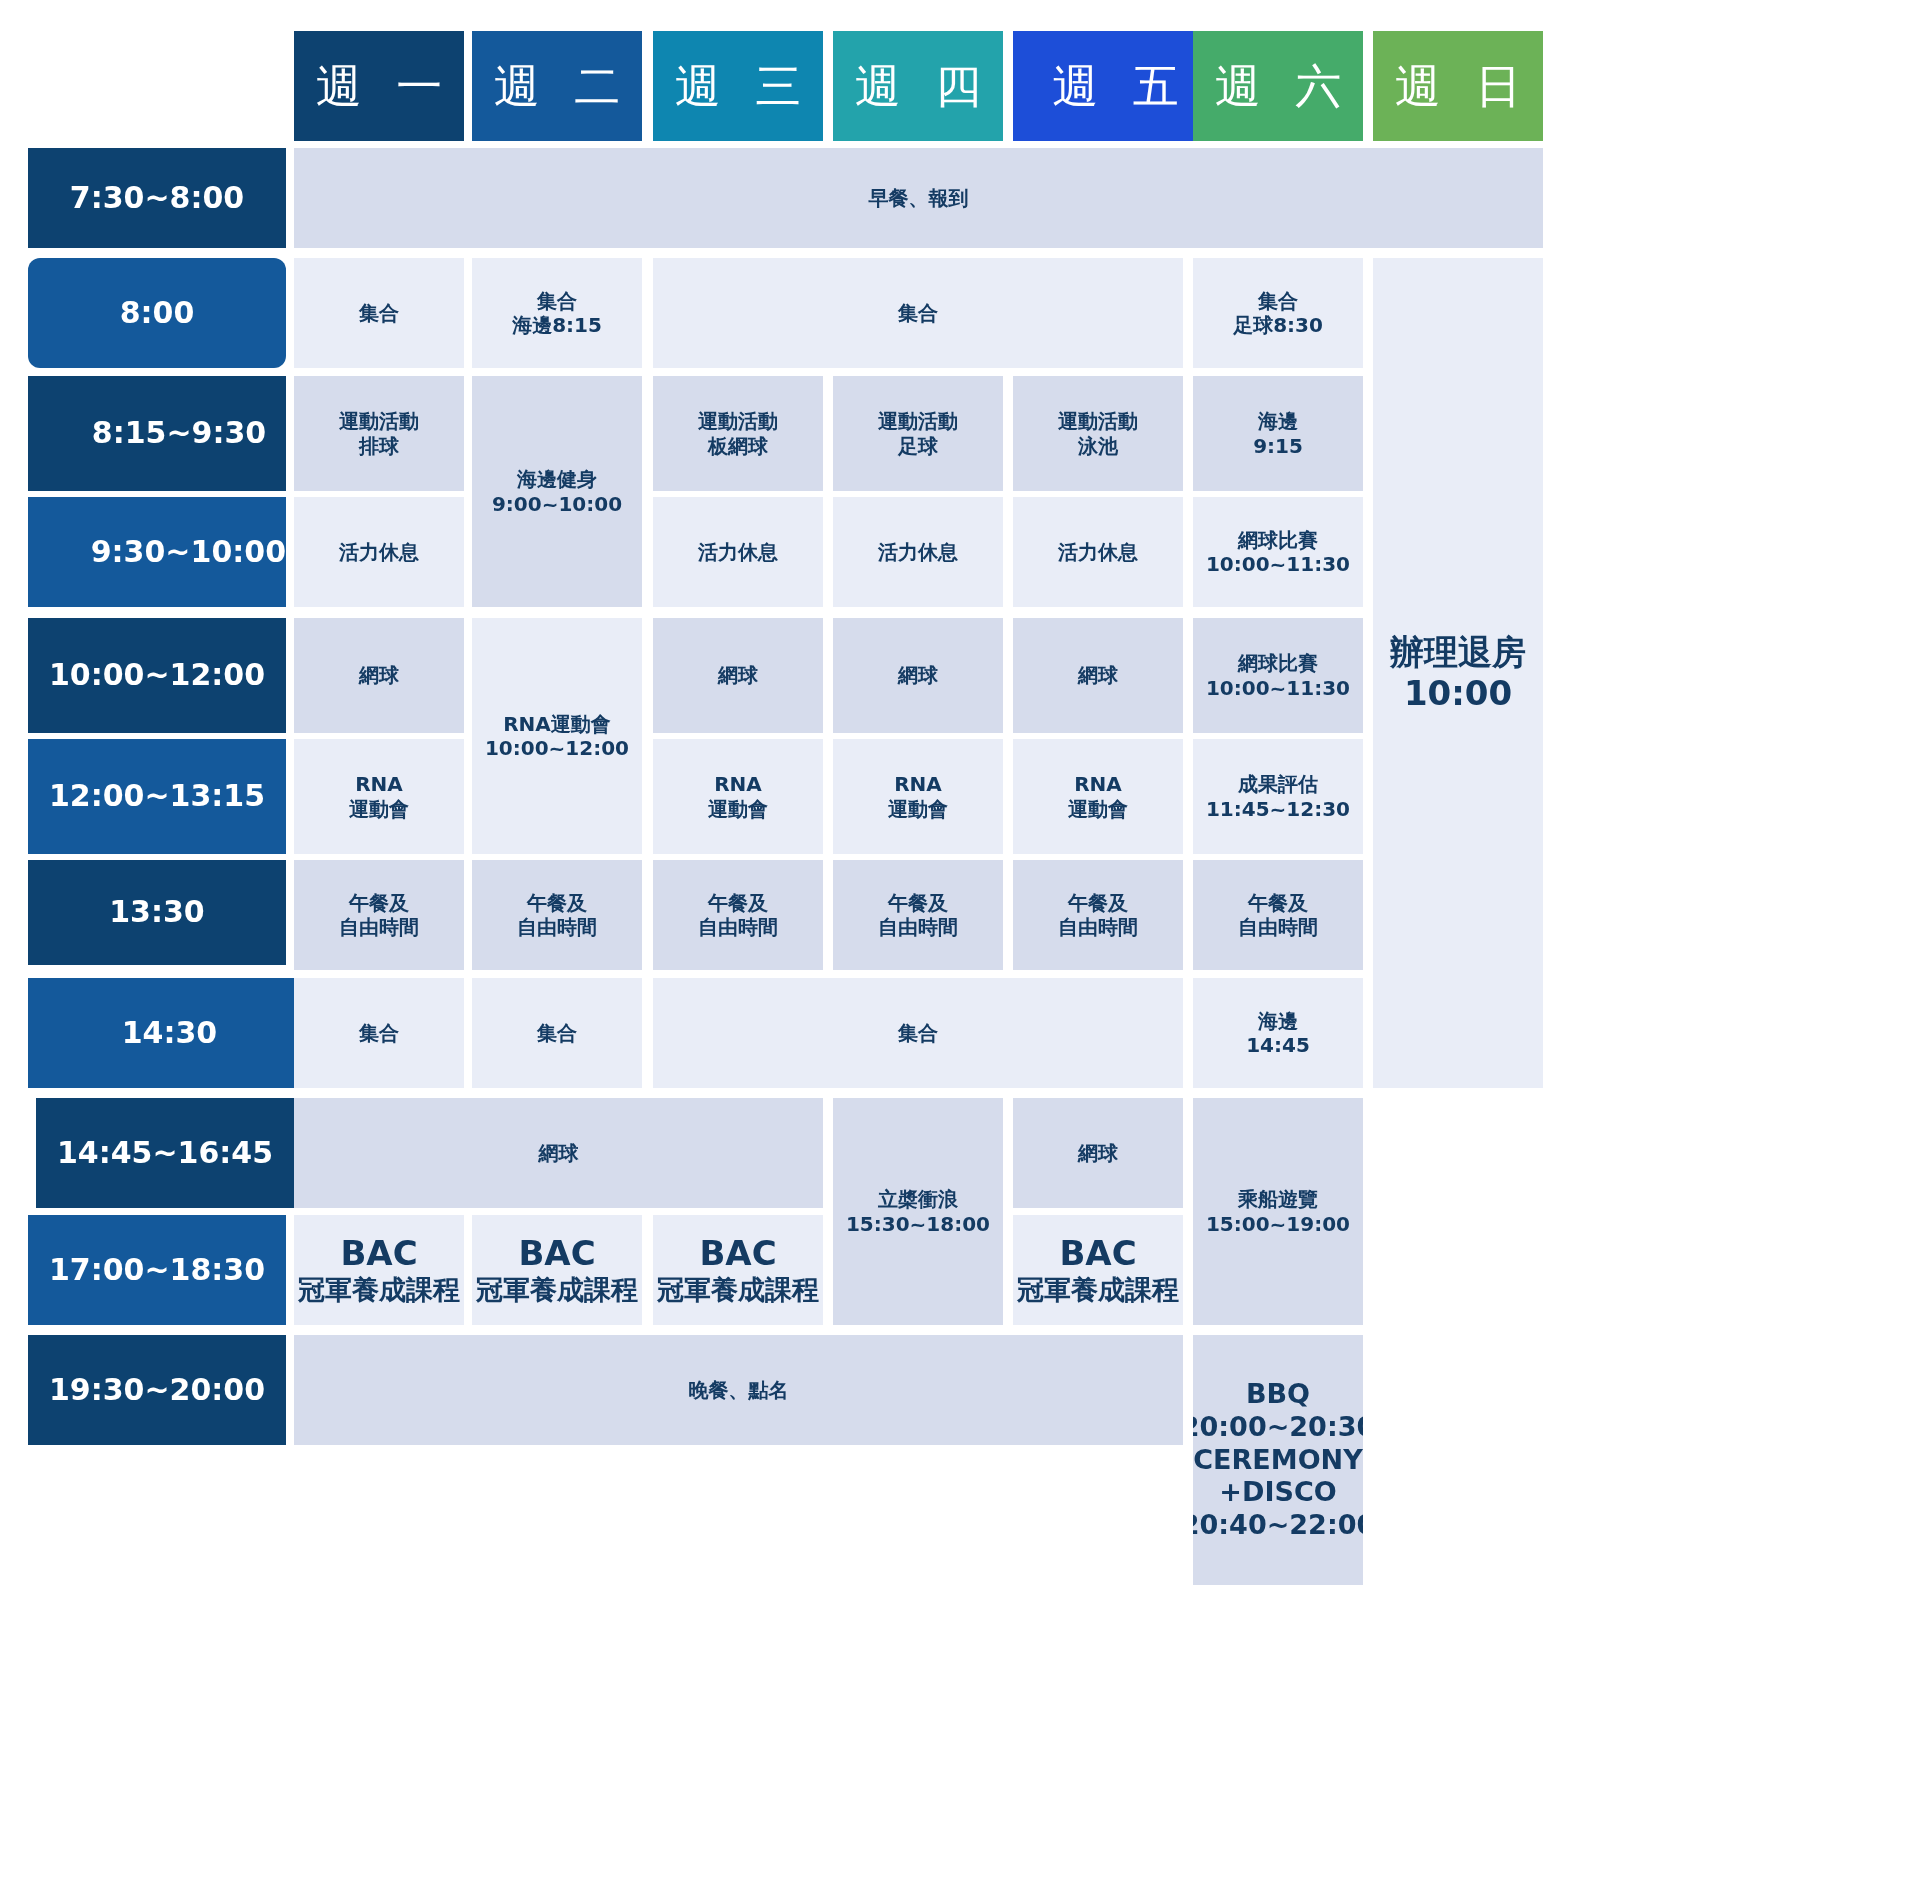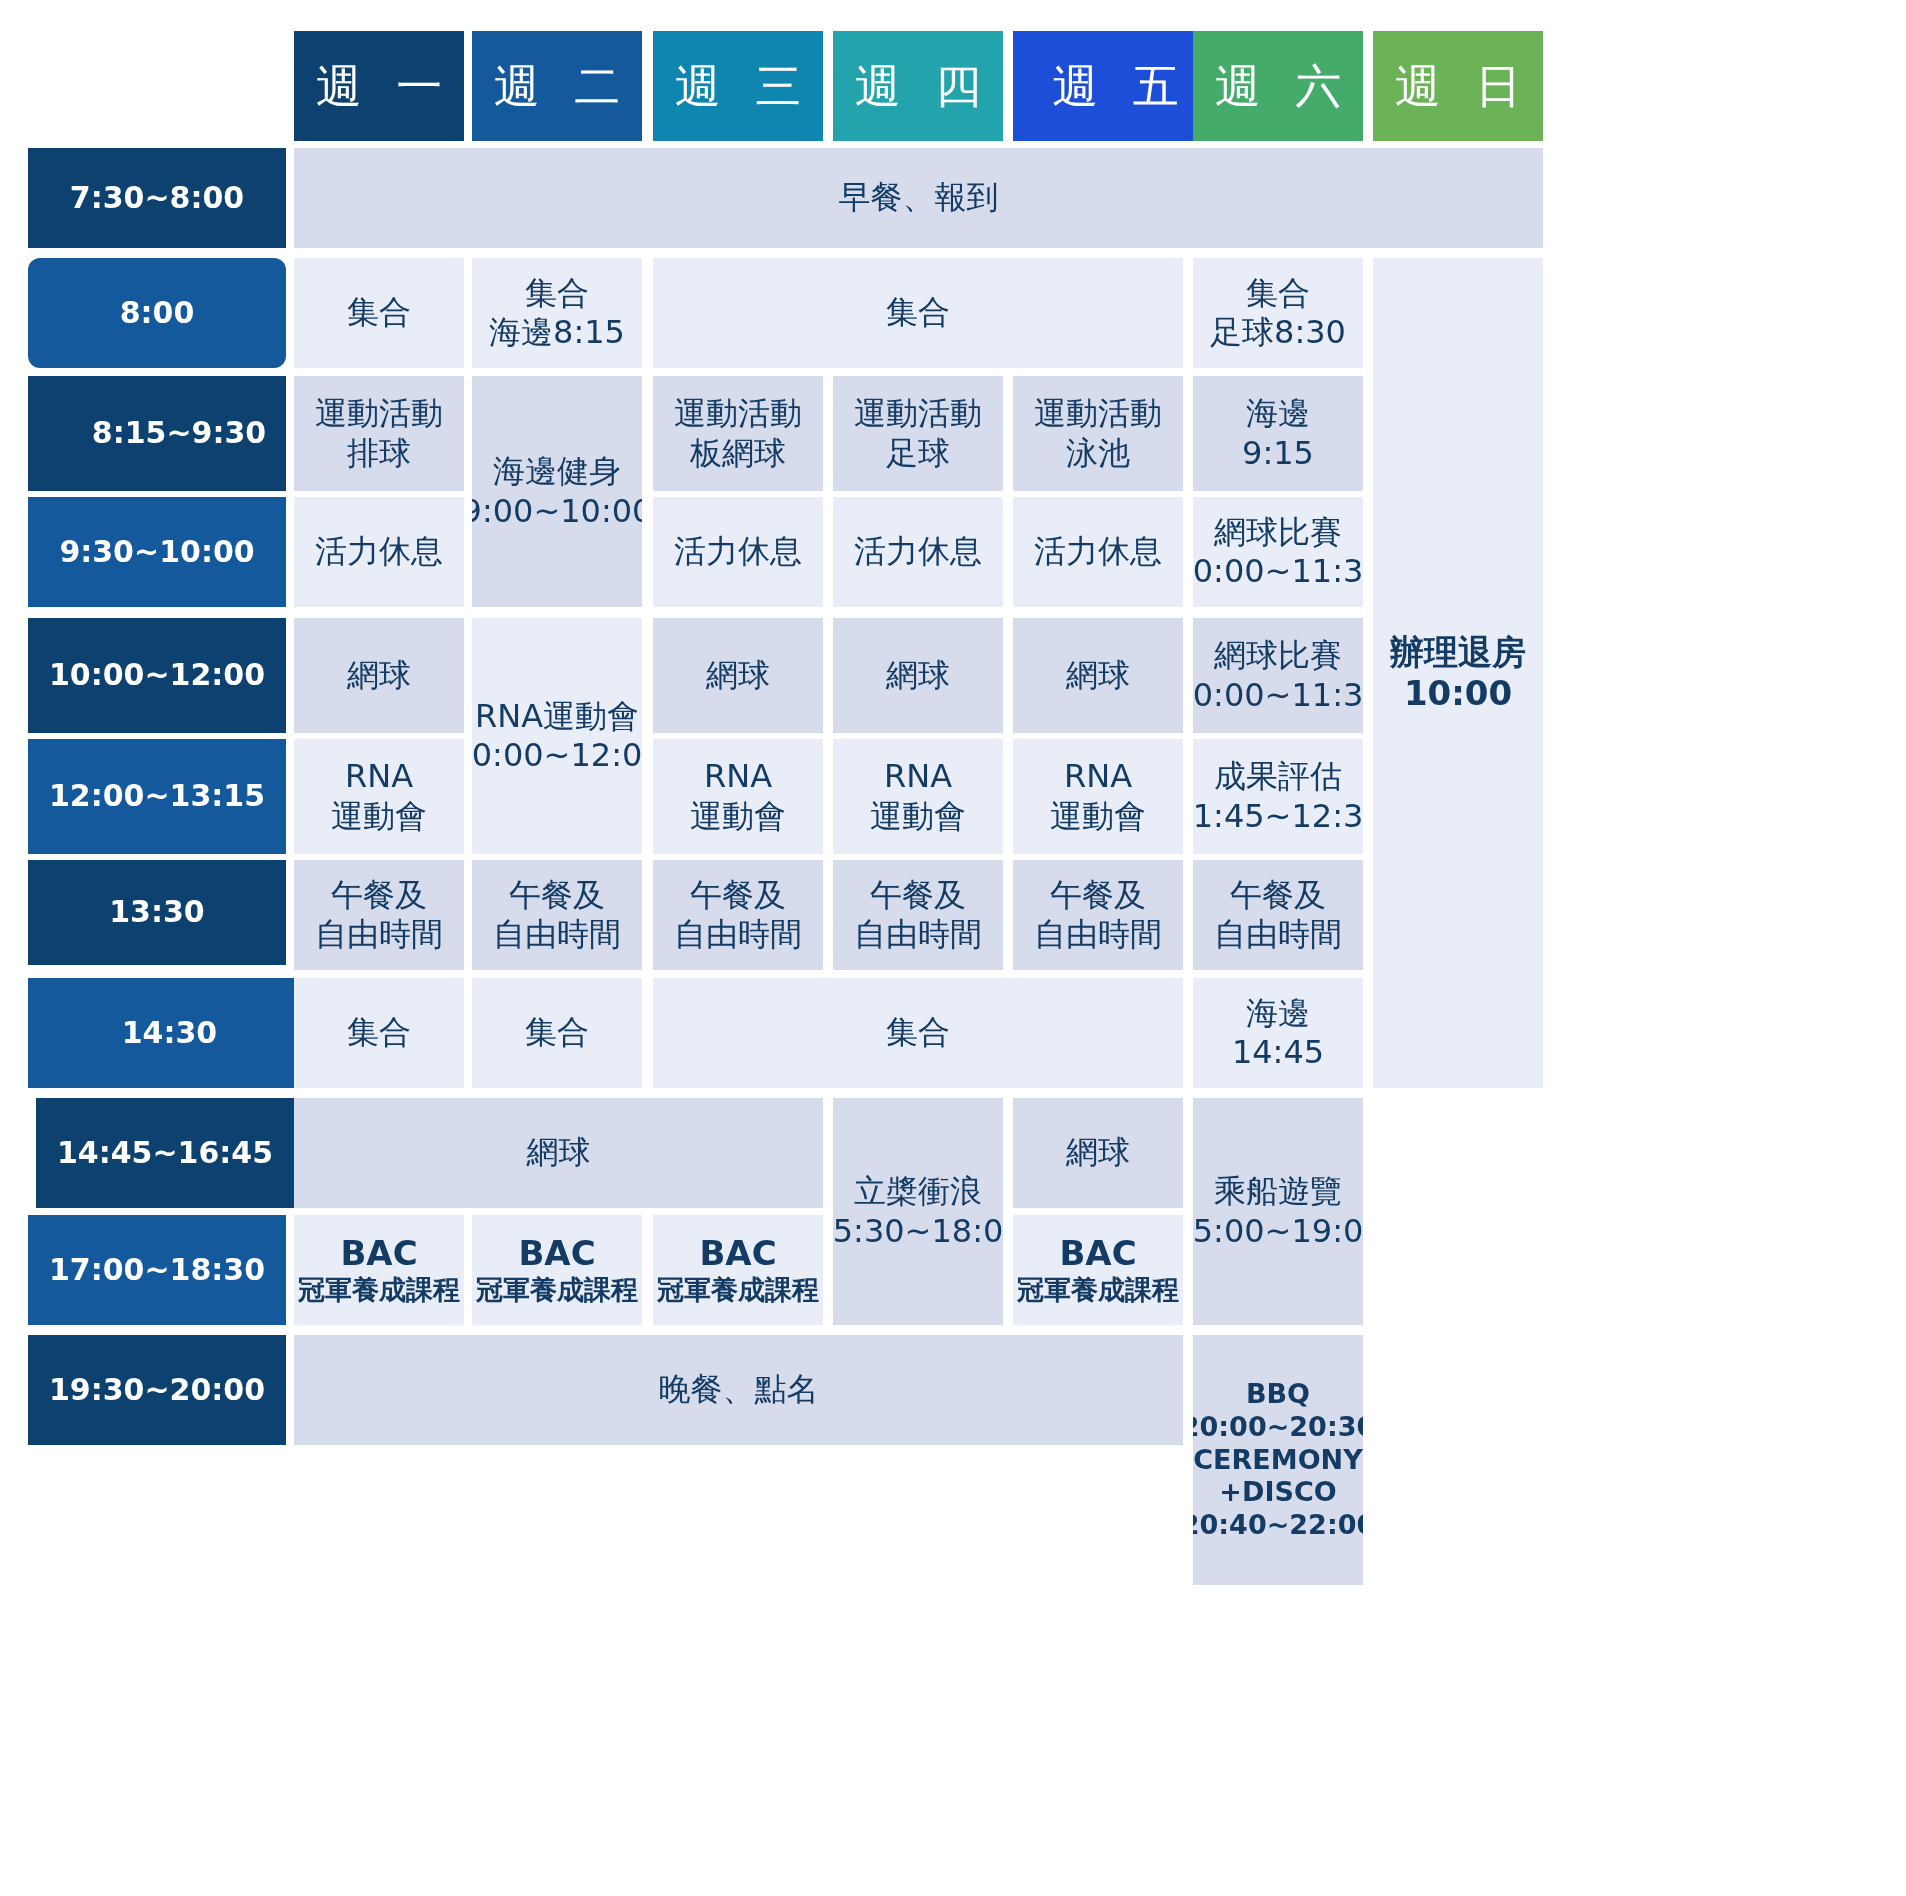--- a/index.html
+++ b/index.html
@@ -47,22 +47,22 @@
     letter-spacing: 0px;
   }
   .time-dark  { background: #0d4270; }
   .time-light { background: #14599b; }
 
   
   .body-a { background: #e9edf7; }   
   .body-b { background: #d6dcec; }   
 
   .t-main {
-    font-size: 32px;
-    font-weight: 400;
+    font-size: 20px;
+    font-weight: 700;
     white-space: pre-line;
   }
   .t-big {
     font-size: 34px;
     font-weight: 700;
     white-space: pre-line;
   }
   .t-small {
     font-size: 27px;
     font-weight: 700;
@@ -98,21 +98,21 @@
 
   <div class="cell timecell time-dark" style="left:28px; top:148px; width:258px; height:100px;">
     <span>7:30~8:00</span>
   </div>
   <div class="cell timecell time-light" style="left:28px; top:258px; width:258px; height:110px;border-radius:12px;">
     <span>8:00</span>
   </div>
   <div class="cell timecell time-dark" style="left:28px; top:376px; width:258px; height:115px;padding-left:44px;">
     <span>8:15~9:30</span>
   </div>
-  <div class="cell timecell time-light" style="left:28px; top:497px; width:258px; height:110px;">
+  <div class="cell timecell time-light" style="left:28px; top:497px; width:258px; height:110px;align-items:flex-end;">
     <span>9:30~10:00</span>
   </div>
   <div class="cell timecell time-dark" style="left:28px; top:618px; width:258px; height:115px;">
     <span>10:00~12:00</span>
   </div>
   <div class="cell timecell time-light" style="left:28px; top:739px; width:258px; height:115px;">
     <span>12:00~13:15</span>
   </div>
   <div class="cell timecell time-dark" style="left:28px; top:860px; width:258px; height:105px;">
     <span>13:30</span>

